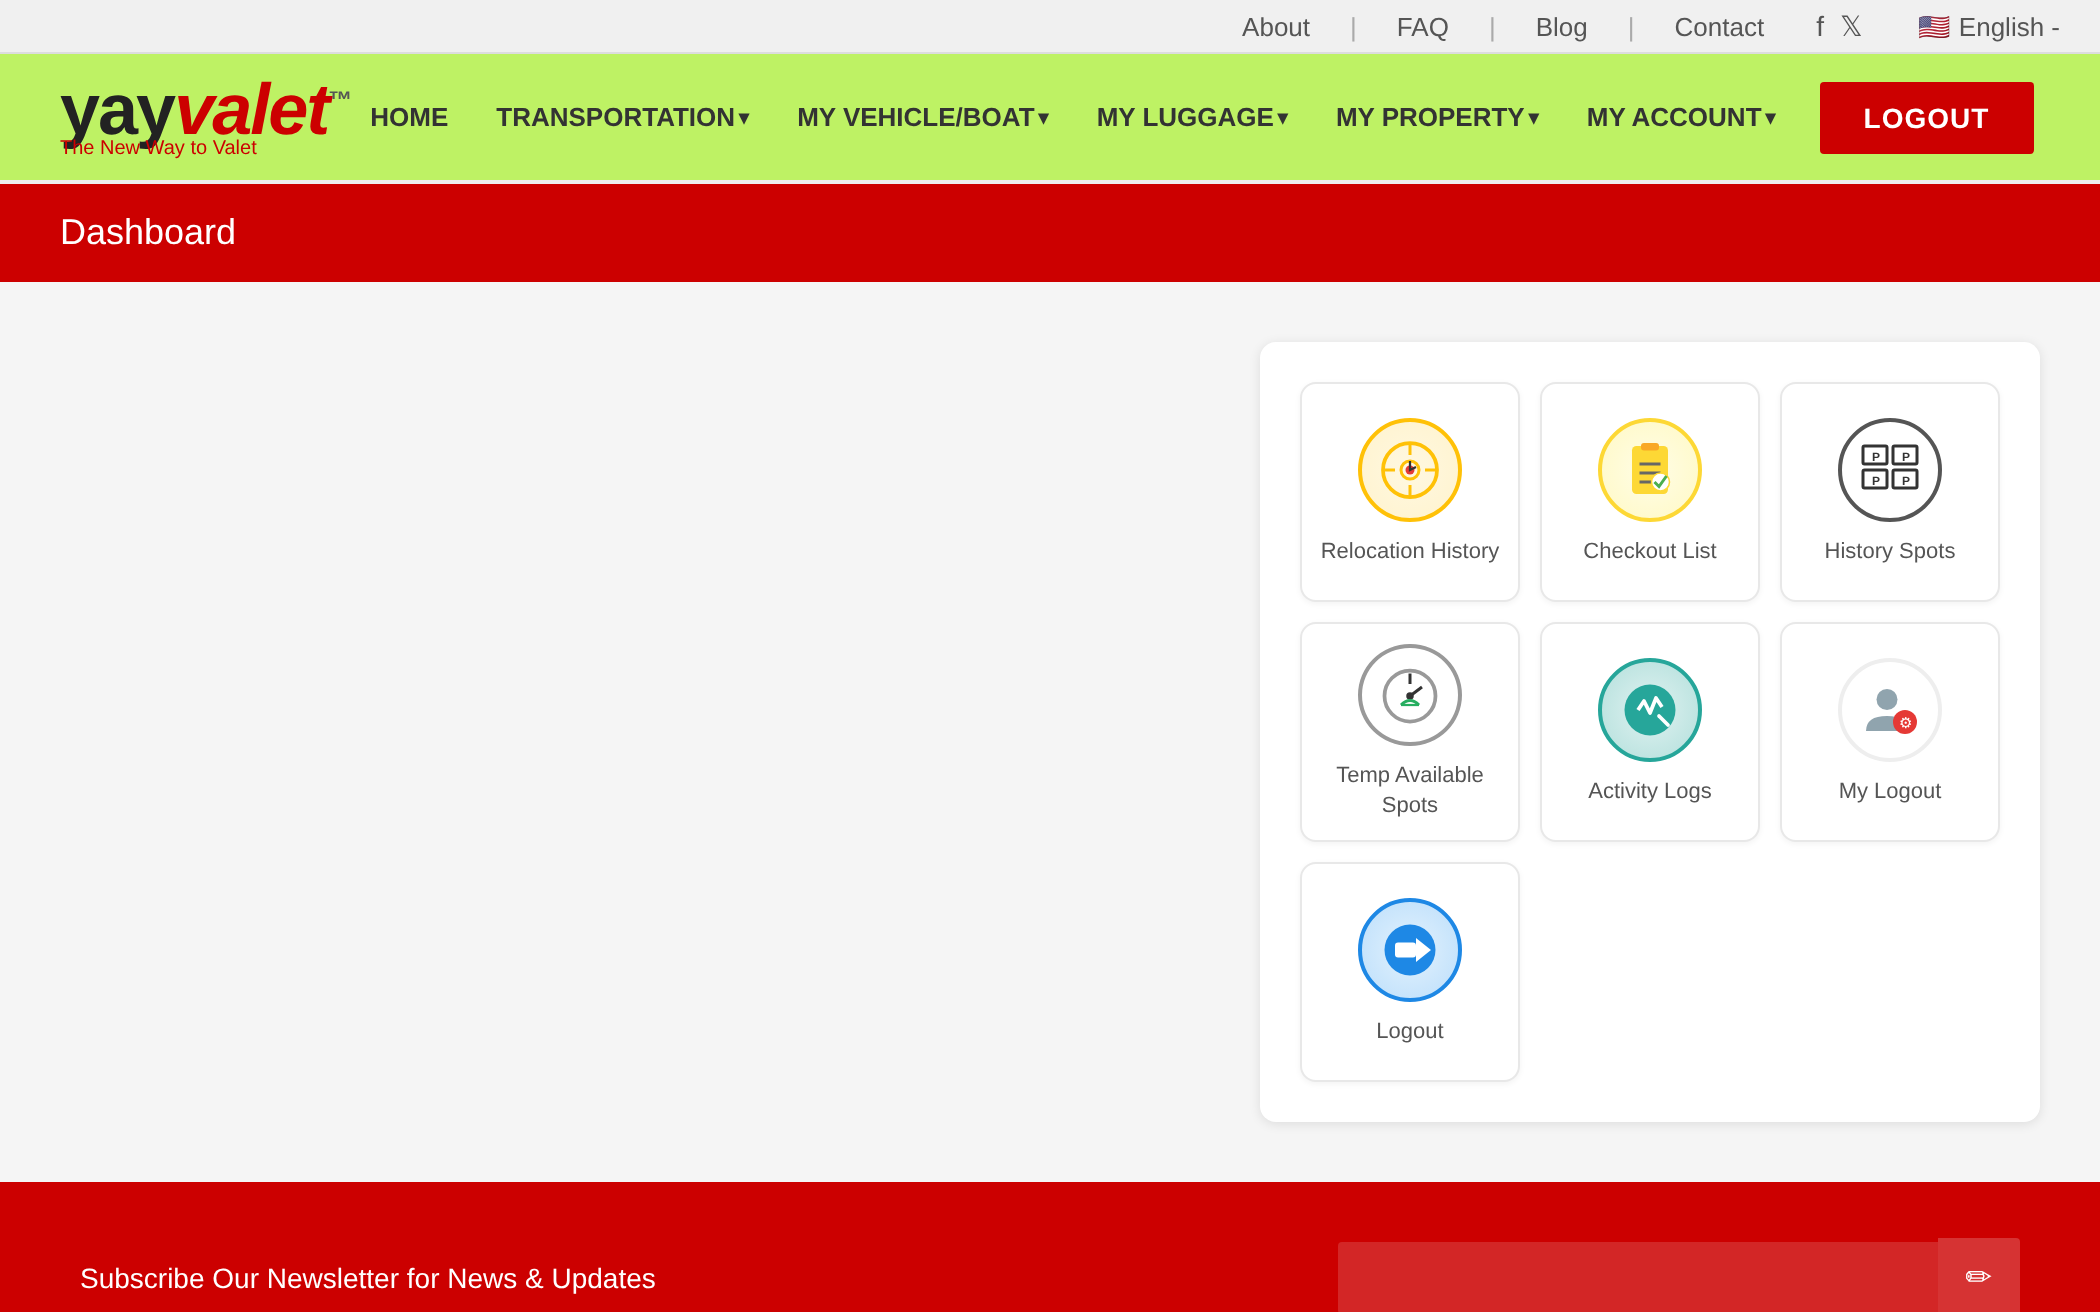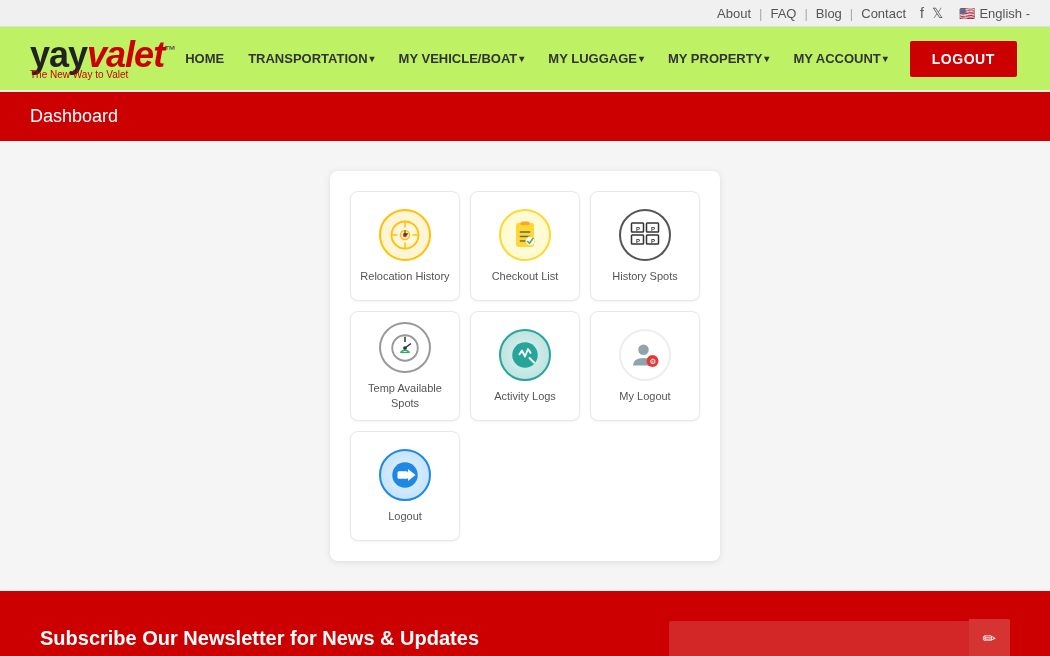--- a/index.html
+++ b/index.html
@@ -8,21 +8,21 @@
     
     .top-bar {
       background: #f0f0f0;
       border-bottom: 1px solid #ddd;
       padding: 5px 20px;
       display: flex;
       justify-content: flex-end;
       align-items: center;
       font-size: 13px;
       color: #555;
-      gap: 8px;
+      gap: 20px;
     }
     .top-bar a { color: #555; text-decoration: none; }
     .top-bar .separator { color: #aaa; }
     .social-icons { display: flex; gap: 8px; align-items: center; margin-left: 6px; }
     .social-icon { color: #555; font-size: 14px; cursor: pointer; }
     .flag-lang { display: flex; align-items: center; gap: 4px; margin-left: 8px; cursor: pointer; font-size: 13px; }
 
     
     .header {
       background: #bef264;
@@ -75,21 +75,21 @@
       padding: 14px 30px;
       font-size: 18px;
       font-weight: normal;
     }
 
     
     .main-content {
       background: #f5f5f5;
       padding: 30px;
       display: flex;
-      justify-content: center;
+      justify-content: flex-end;
       min-height: 320px;
     }
 
     .dashboard-grid-container {
       background: #fff;
       border-radius: 8px;
       padding: 20px;
       box-shadow: 0 1px 6px rgba(0,0,0,0.1);
       display: inline-flex;
       align-items: flex-start;
@@ -150,22 +150,22 @@
     
     .newsletter-section {
       background: #cc0000;
       padding: 28px 40px;
       display: flex;
       align-items: center;
       justify-content: space-between;
     }
     .newsletter-title {
       color: #fff;
-      font-size: 20px;
-      font-weight: bold;
+      font-size: 14px;
+      font-weight: normal;
       text-align: right;
     }
     .newsletter-input-wrap {
       display: flex;
       align-items: center;
       gap: 0;
     }
     .newsletter-input {
       width: 300px;
       padding: 10px 14px;

